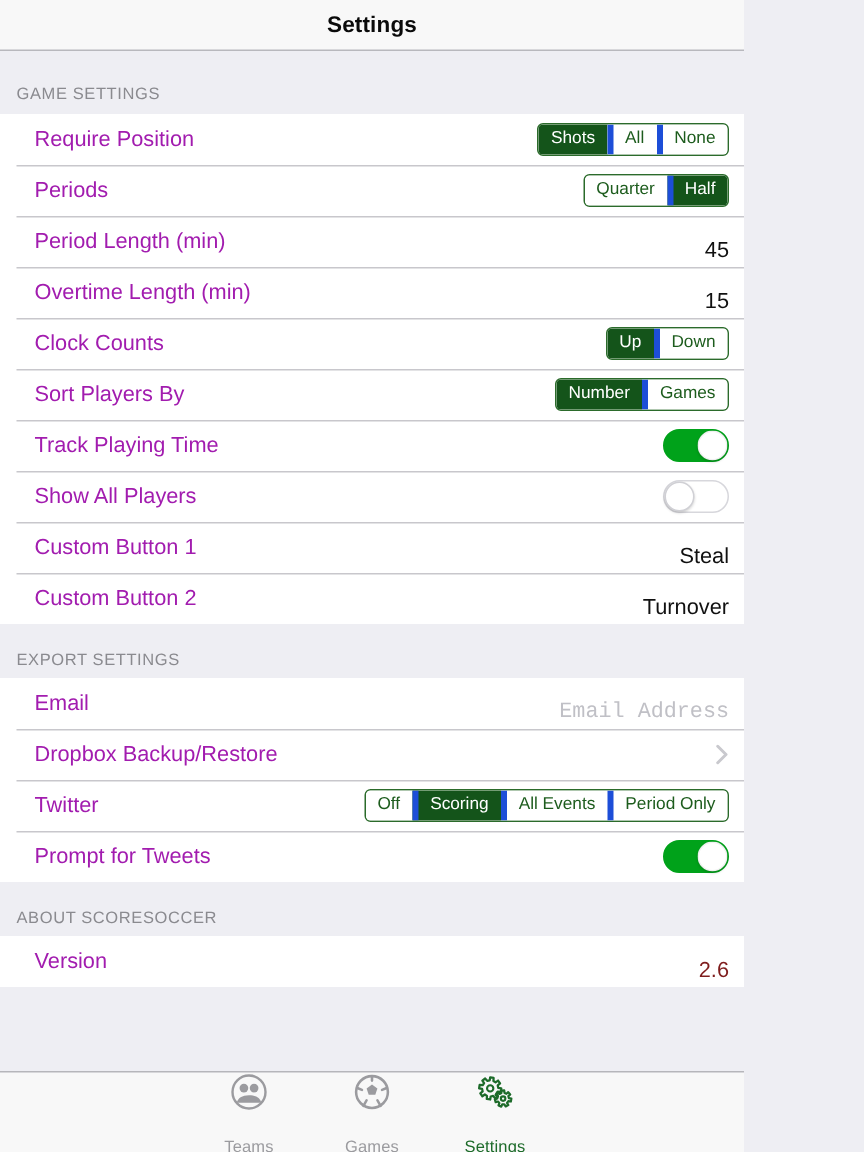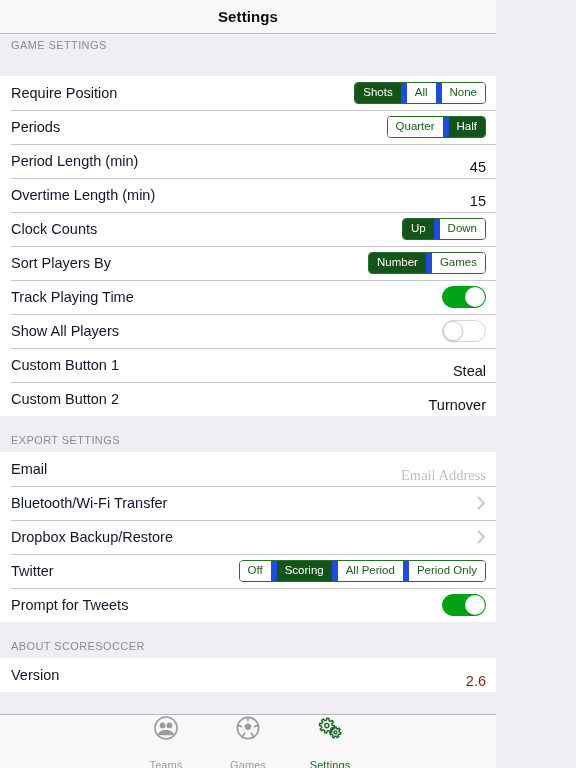--- a/index.html
+++ b/index.html
@@ -39,42 +39,43 @@
 
   .section-header {
     height: 36px;
     display: flex; align-items: flex-end;
     padding: 0 0 6px 11px;
     font-size: 11px;
     color: #8a8a8f;
     letter-spacing: 0.4px;
     background: #eeeef3;
   }
-  .section-header.first { height: 42px; padding-bottom: 25px; }
+  .section-header.first { height: 42px; padding-bottom: 7px; }
 
   .group { background: #ffffff; }
 
   .row {
     position: relative;
     height: 34px;
     display: flex; align-items: center;
     padding: 0 10px 0 11px;
     background: #ffffff;
   }
   .row + .row::before {
     content: "";
     position: absolute;
     left: 11px; right: 0; top: 0;
     height: 1px;
     background: #c8c7cc;
   }
   .row-label {
     font-size: 14.5px;
-    color: #0f172a;
+    color: #a21caf;
     flex: 0 0 auto;
+    margin-left: 12px;
   }
   .row-right {
     margin-left: auto;
     display: flex; align-items: center;
     gap: 6px;
   }
   .row-value {
     font-size: 14.5px;
     color: #111;
     margin-top: 12px;
@@ -89,21 +90,21 @@
     border-radius: 4px;
     overflow: hidden;
     background: #fff;
   }
   .seg-item {
     display: flex; align-items: center; justify-content: center;
     padding: 0 8px;
     font-size: 11.5px;
     color: #1d5c1d;
     background: #ffffff;
-    border-left: 6px solid #1d4ed8;
+    border-left: 4px solid #1d4ed8;
     white-space: nowrap;
     line-height: 1;
   }
   .seg-item:first-child { border-left: none; }
   .seg-item.selected {
     background: #14541a;
     color: #ffffff;
     text-align: right;
   }
 
@@ -254,50 +255,40 @@
             <div class="row-right">
               <div class="row-value">Turnover</div>
             </div>
           </div>
         </div>
         <div class="section-header">EXPORT SETTINGS</div>
         <div class="group">
           <div class="row">
             <div class="row-label">Email</div>
             <div class="row-right">
-              <input type="text" class="row-value" placeholder="Email Address" style="border: none; outline: none; text-align: right; width: 220px; font-family: Liberation Serif, serif; font-size: 14.5px; color: rgb(17, 17, 17); background: transparent;">
-            </div>
-          </div>
-          <div class="row">
-            <div class="row-label">Bluetooth/Wi-Fi Transfer</div>
+              <input type="text" class="row-value" placeholder="Email Address" style="border: none; outline: none; text-align: right; width: 220px; font-family: Liberation Mono, monospace; font-size: 14.5px; color: rgb(17, 17, 17); background: transparent;">
+            </div>
+          </div>
+          <div class="row">
+            <div class="row-label">Dropbox Backup/Restore</div>
             <div class="row-right">
               <span class="chevron">
                 <svg width="9" height="14" viewBox="0 0 9 14">
                   <polyline points="1.5,1.5 7,7 1.5,12.5" fill="none" stroke="#c9c9ce" stroke-width="2" stroke-linecap="round" stroke-linejoin="round"></polyline>
                 </svg>
               </span>
             </div>
           </div>
           <div class="row">
-            <div class="row-label">Dropbox Backup/Restore</div>
-            <div class="row-right">
-              <span class="chevron">
-                <svg width="9" height="14" viewBox="0 0 9 14">
-                  <polyline points="1.5,1.5 7,7 1.5,12.5" fill="none" stroke="#c9c9ce" stroke-width="2" stroke-linecap="round" stroke-linejoin="round"></polyline>
-                </svg>
-              </span>
-            </div>
-          </div>
-          <div class="row">
             <div class="row-label">Twitter</div>
             <div class="row-right">
               <div class="seg">
                 <div class="seg-item">Off</div>
                 <div class="seg-item selected">Scoring</div>
-                <div class="seg-item">All Period</div>
+                <div class="seg-item">All Events</div>
                 <div class="seg-item">Period Only</div>
               </div>
             </div>
           </div>
           <div class="row">
             <div class="row-label">Prompt for Tweets</div>
             <div class="row-right">
               <div class="switch on">
                 <div class="knob"></div>
               </div>

